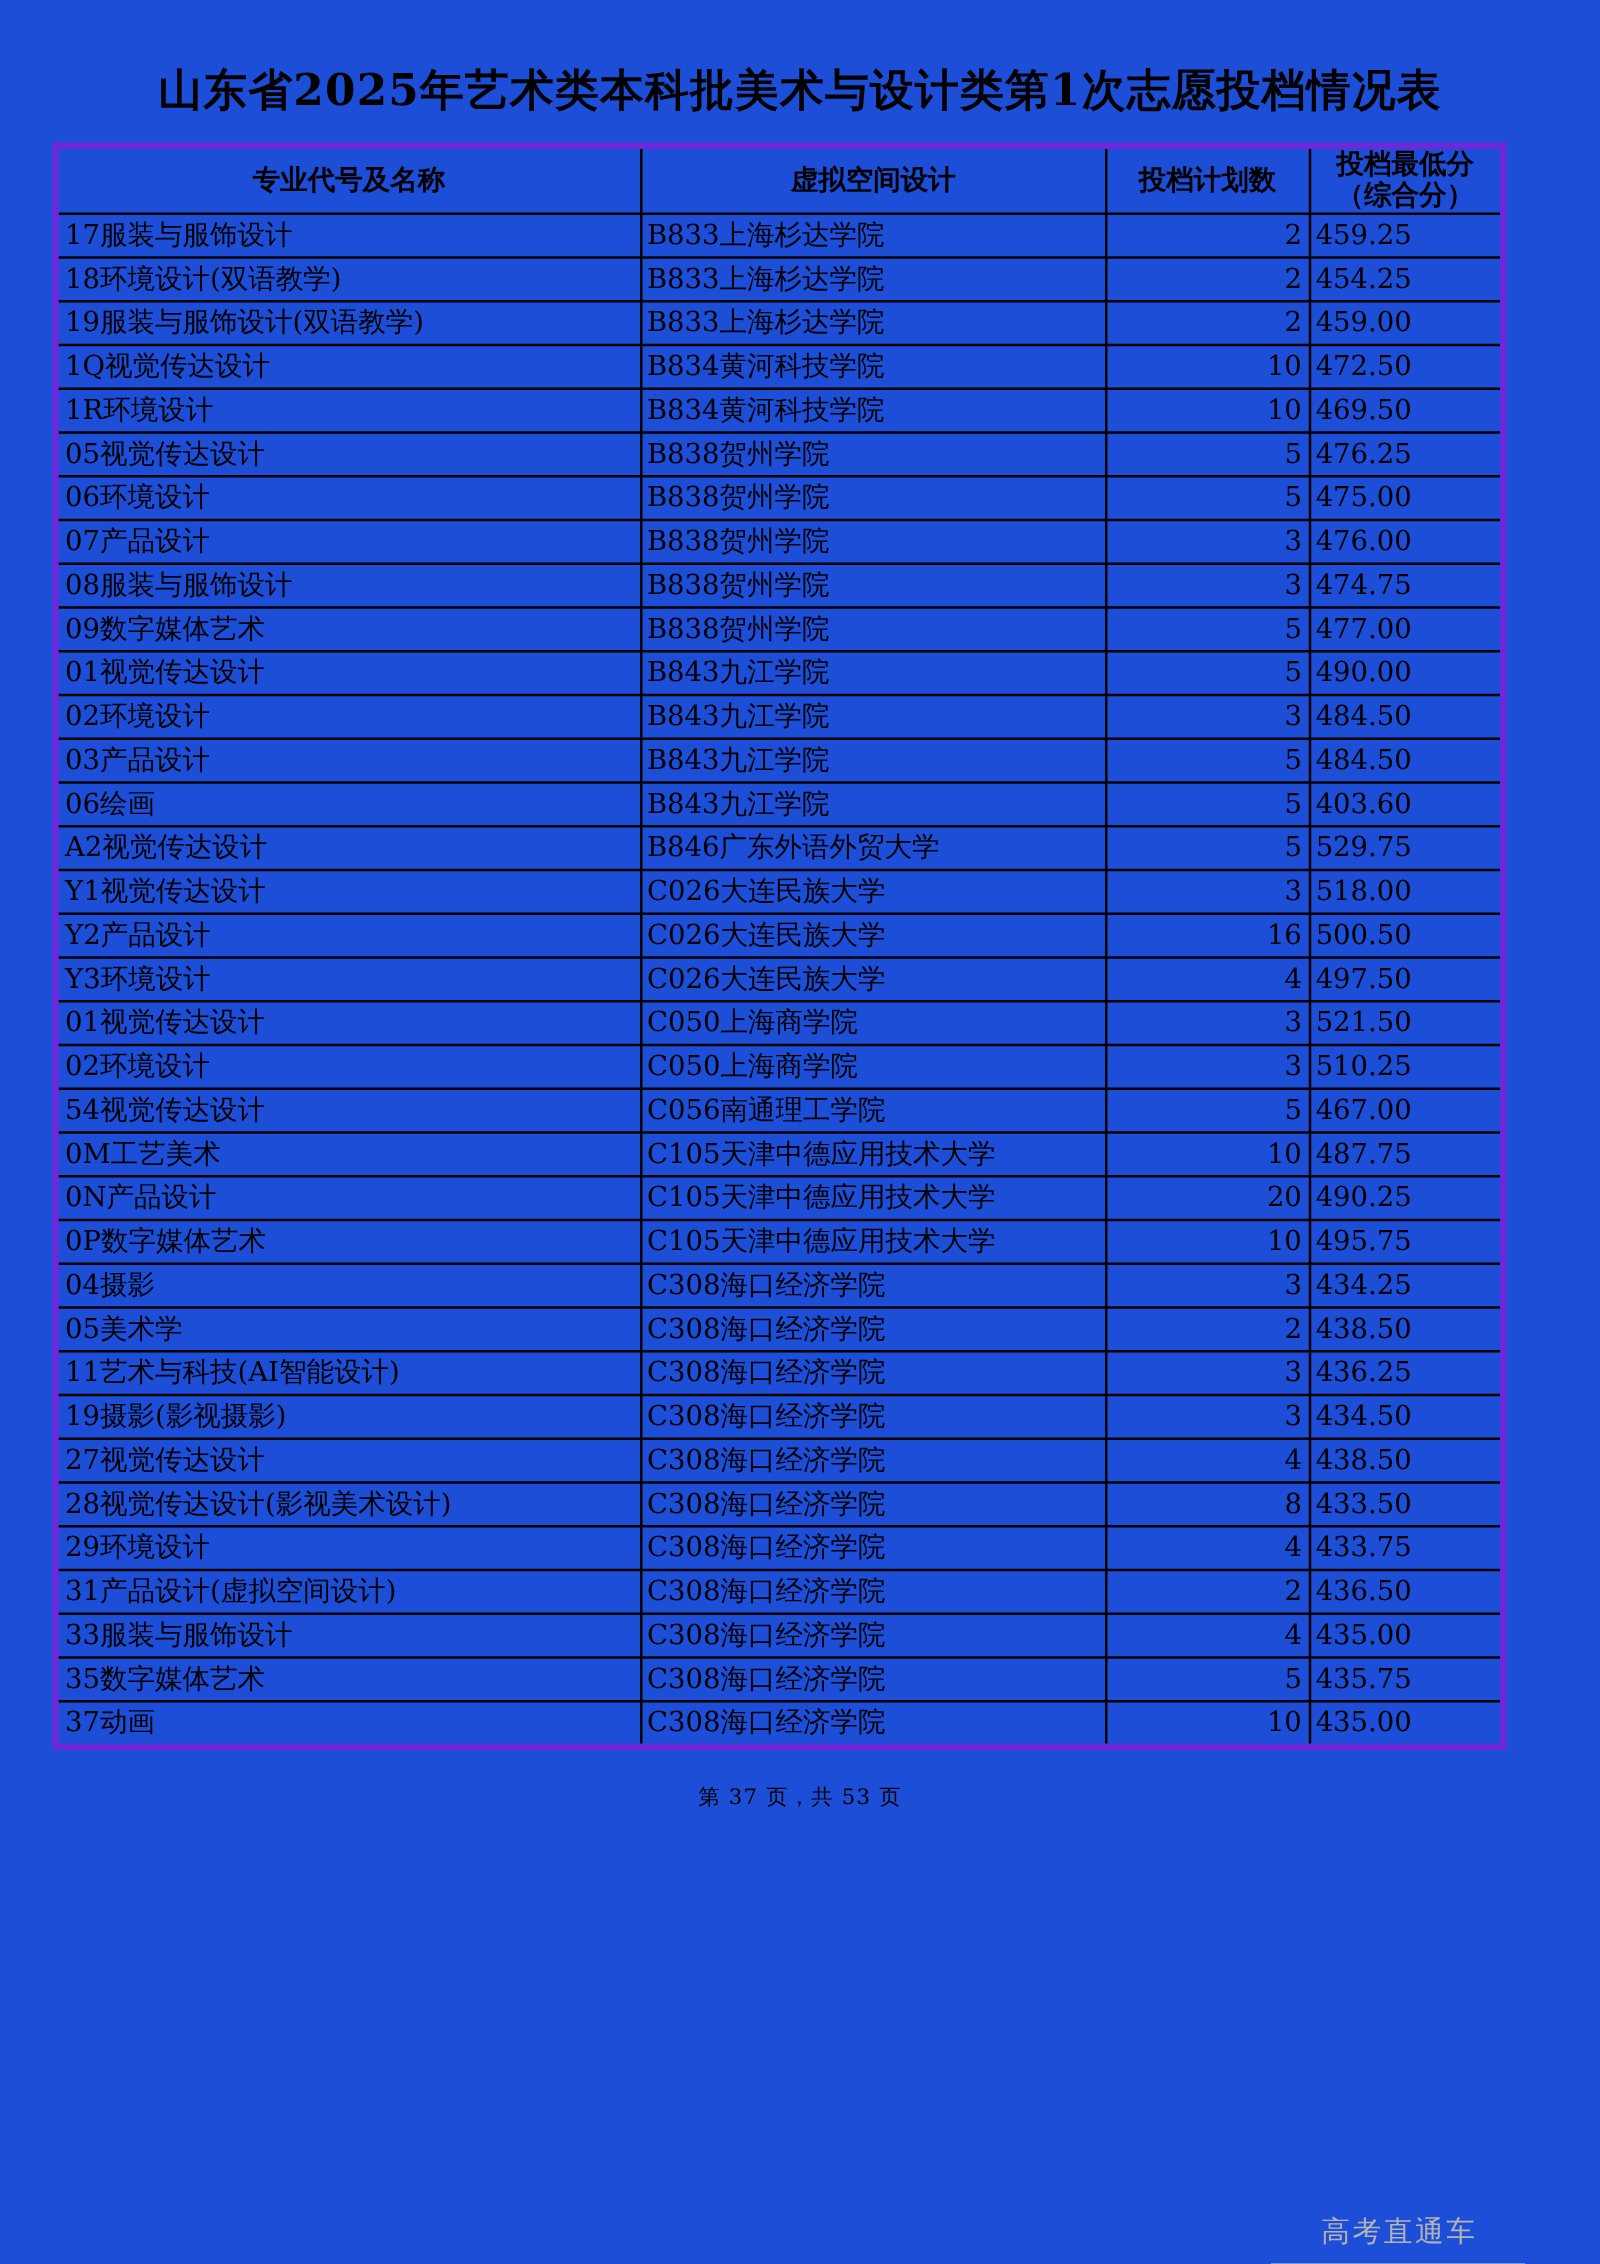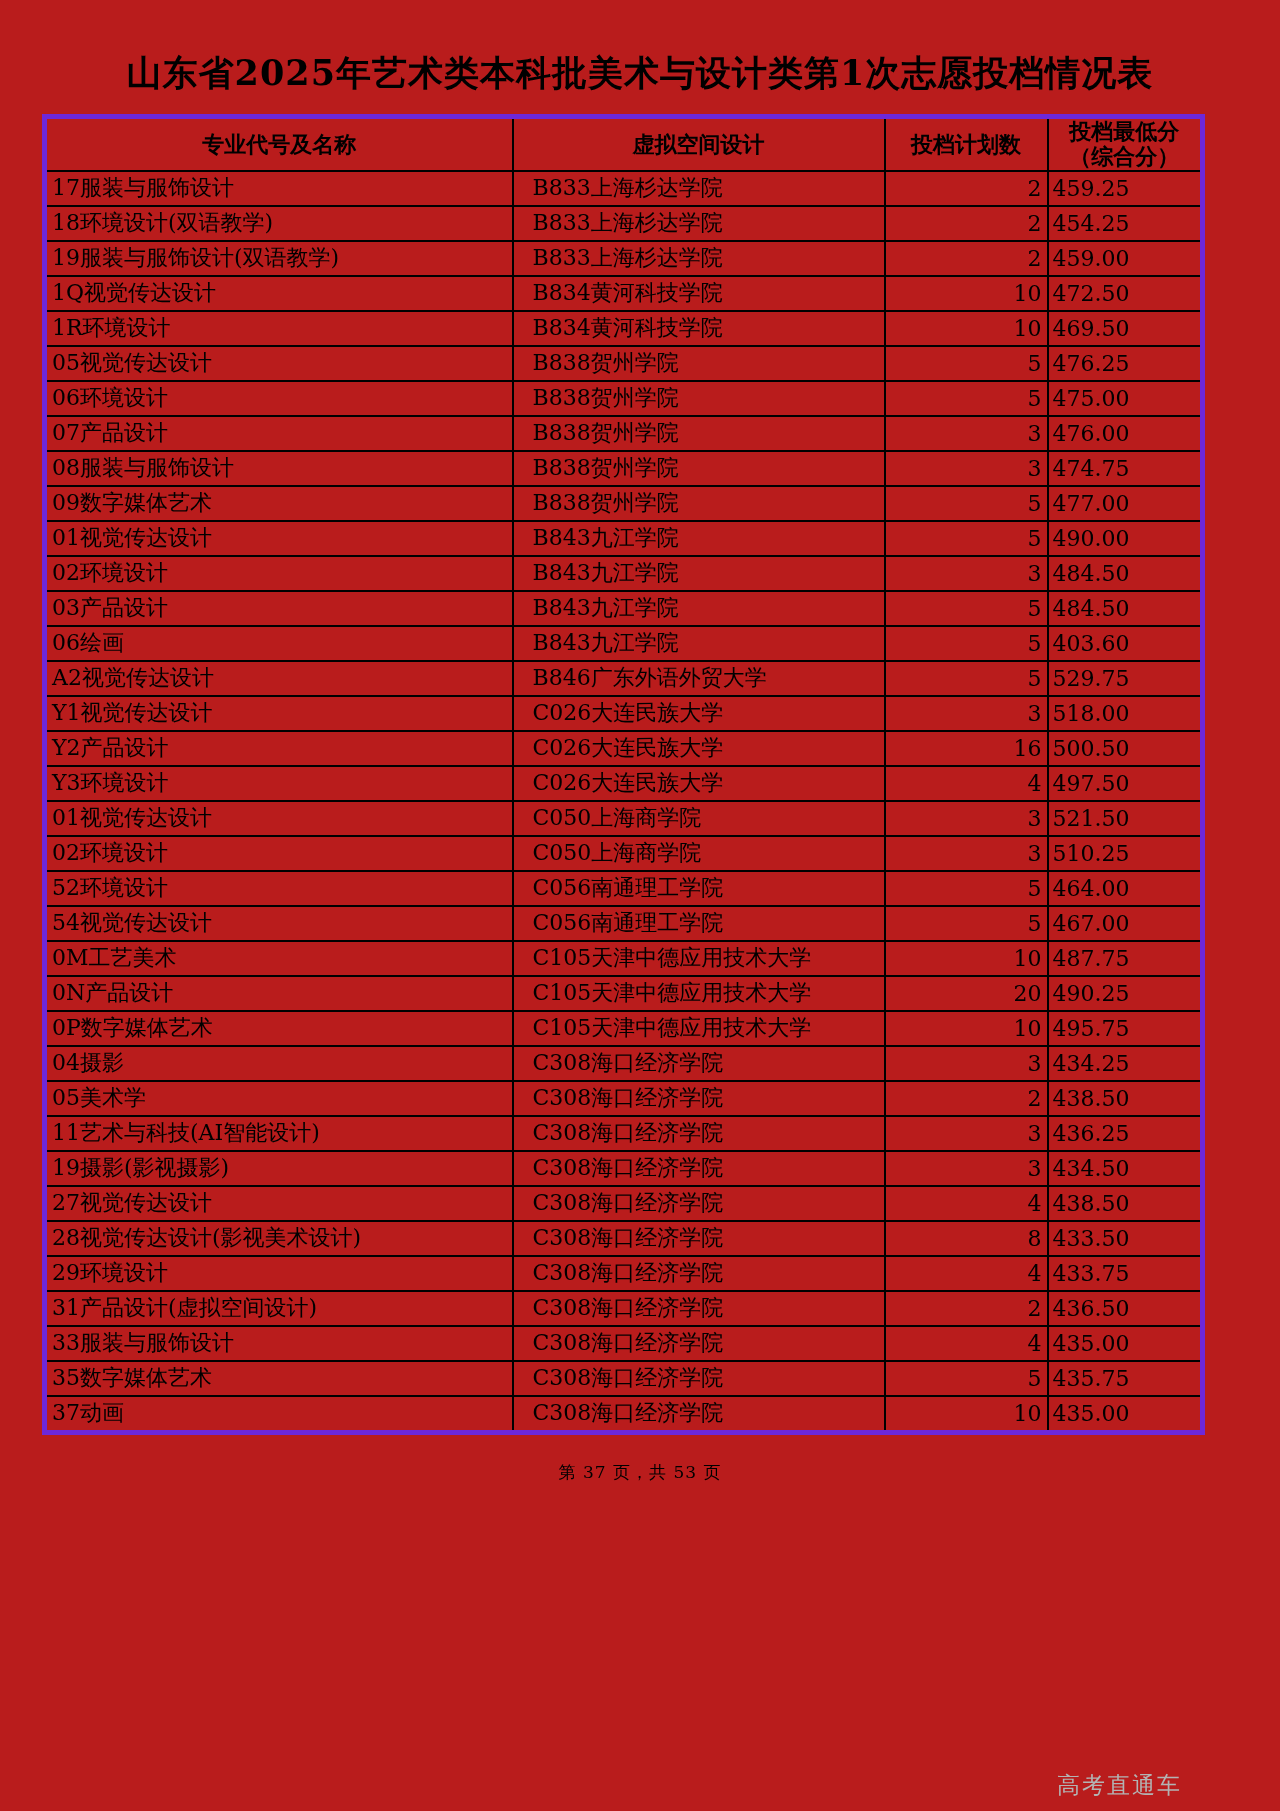--- a/index.html
+++ b/index.html
@@ -6,21 +6,21 @@
     margin: 0;
     padding: 0;
     background: #ffffff;
     font-family: "DejaVu Serif", "Liberation Serif", serif;
     color: #000000;
   }
   .page {
     position: relative;
     width: 1280px;
     height: 1811px;
-    background: #b91c1c;
+    background: #1d4ed8;
     overflow: hidden;
   }
   .title {
     margin: 0;
     padding-top: 52px;
     text-align: center;
     font-size: 35px;
     font-weight: bold;
     letter-spacing: 1px;
     line-height: 1.2;
@@ -50,21 +50,21 @@
     line-height: 1.15;
     padding: 0 2px;
   }
   td {
     height: 33px;
     font-size: 22px;
     font-weight: normal;
     padding: 0 4px;
   }
   td.cell-major   { text-align: left; padding-left: 5px; }
-  td.cell-college { text-align: left; padding-left: 19px; margin-top: 33px; }
+  td.cell-college { text-align: left; padding-left: 4px; margin-top: 33px; }
   td.cell-plan    { text-align: right; padding-right: 5px; }
   td.cell-score   { text-align: left; padding-right: 16px; }
   .footer {
     margin-top: 26px;
     text-align: center;
     font-size: 17px;
     letter-spacing: 1px;
   }
   .watermark {
     position: absolute;
@@ -215,26 +215,20 @@
           <td class="cell-plan">3</td>
           <td class="cell-score">521.50</td>
         </tr>
         <tr>
           <td class="cell-major">02环境设计</td>
           <td class="cell-college">C050上海商学院</td>
           <td class="cell-plan">3</td>
           <td class="cell-score">510.25</td>
         </tr>
         <tr>
-          <td class="cell-major">52环境设计</td>
-          <td class="cell-college">C056南通理工学院</td>
-          <td class="cell-plan">5</td>
-          <td class="cell-score">464.00</td>
-        </tr>
-        <tr>
           <td class="cell-major">54视觉传达设计</td>
           <td class="cell-college">C056南通理工学院</td>
           <td class="cell-plan">5</td>
           <td class="cell-score">467.00</td>
         </tr>
         <tr>
           <td class="cell-major">0M工艺美术</td>
           <td class="cell-college">C105天津中德应用技术大学</td>
           <td class="cell-plan">10</td>
           <td class="cell-score">487.75</td>

